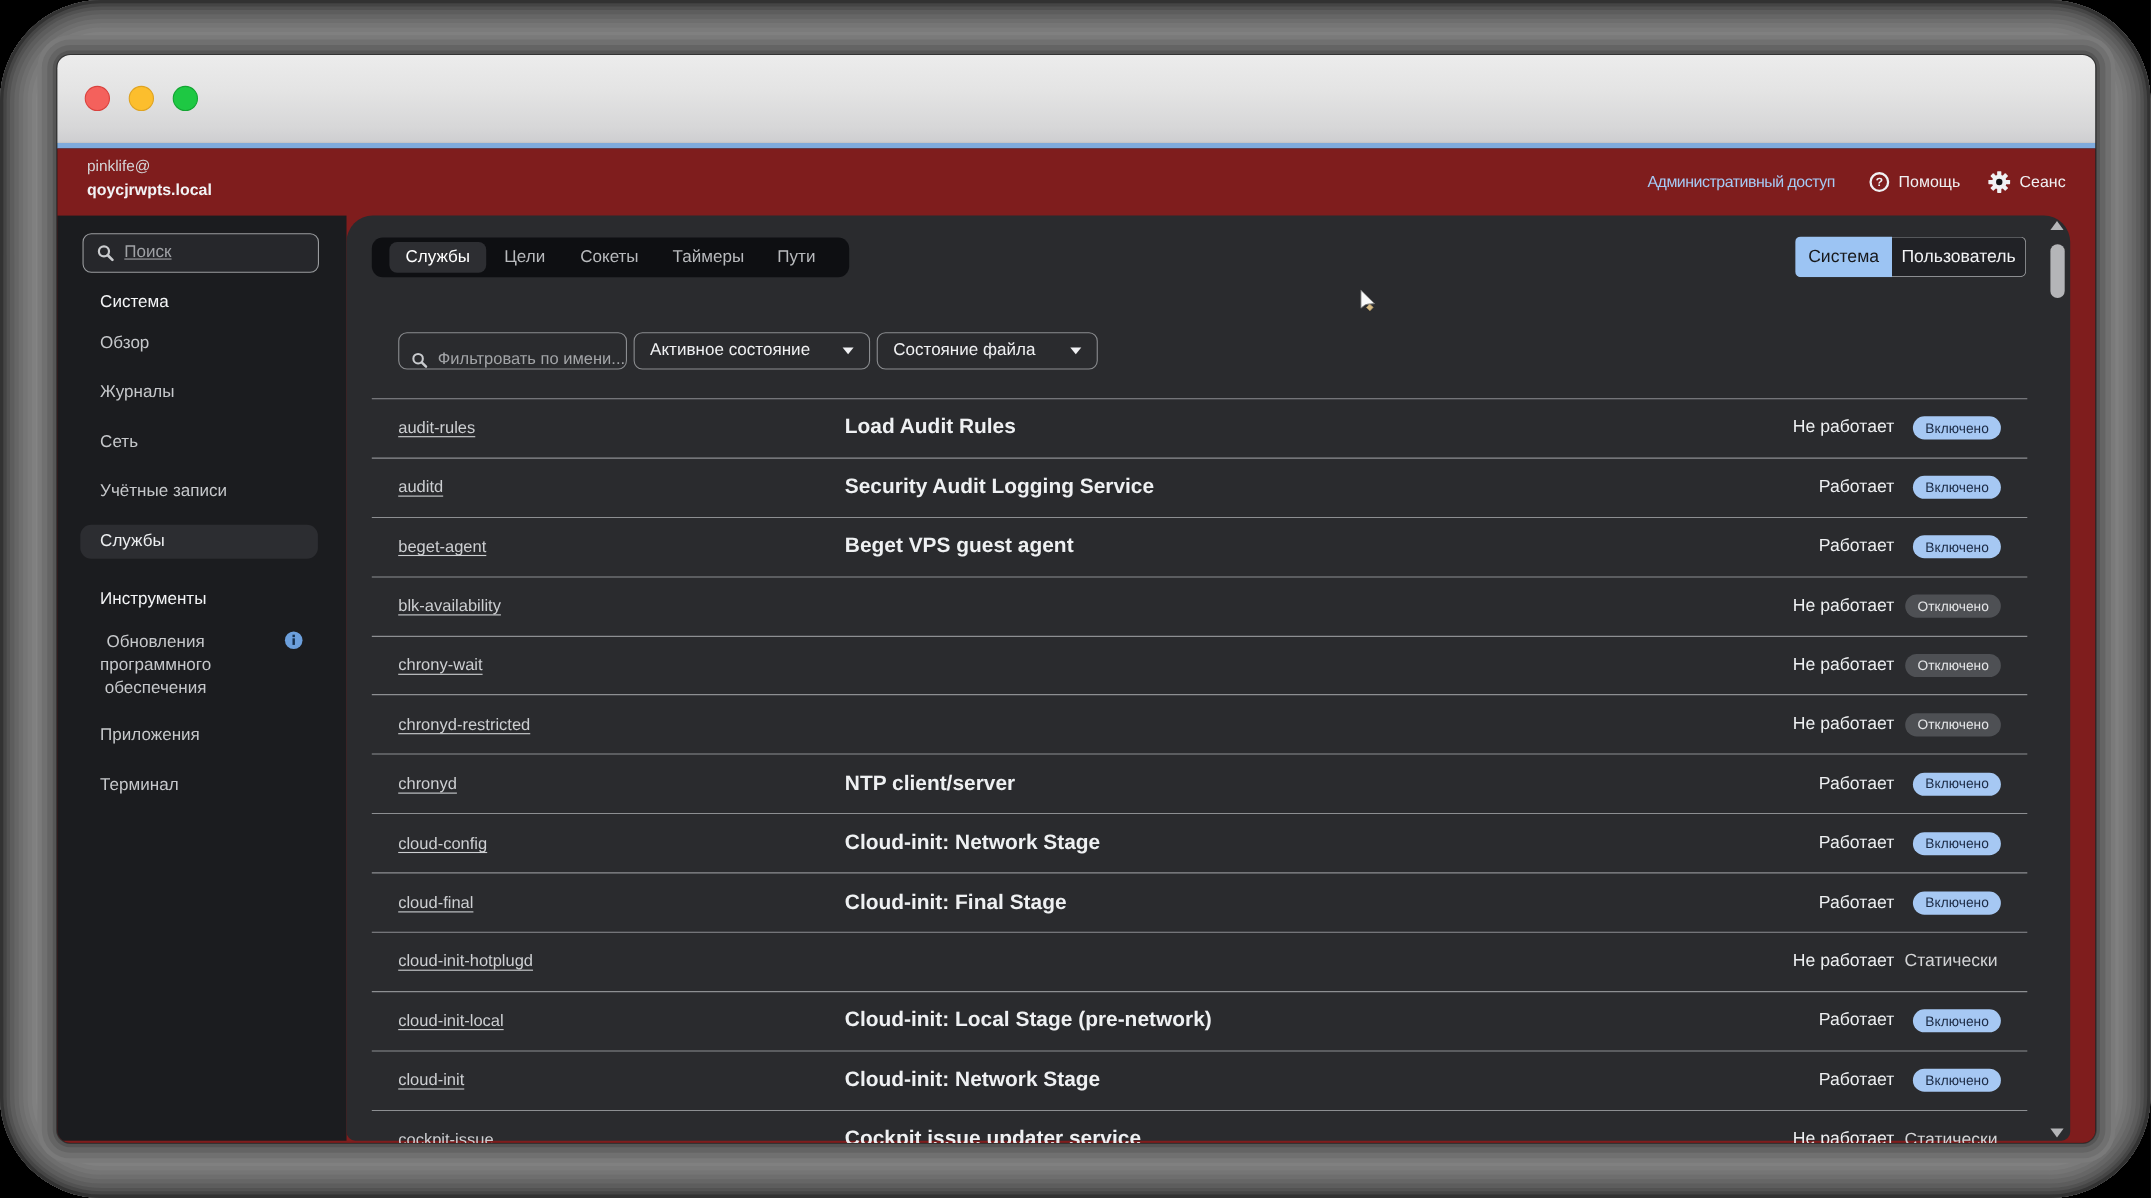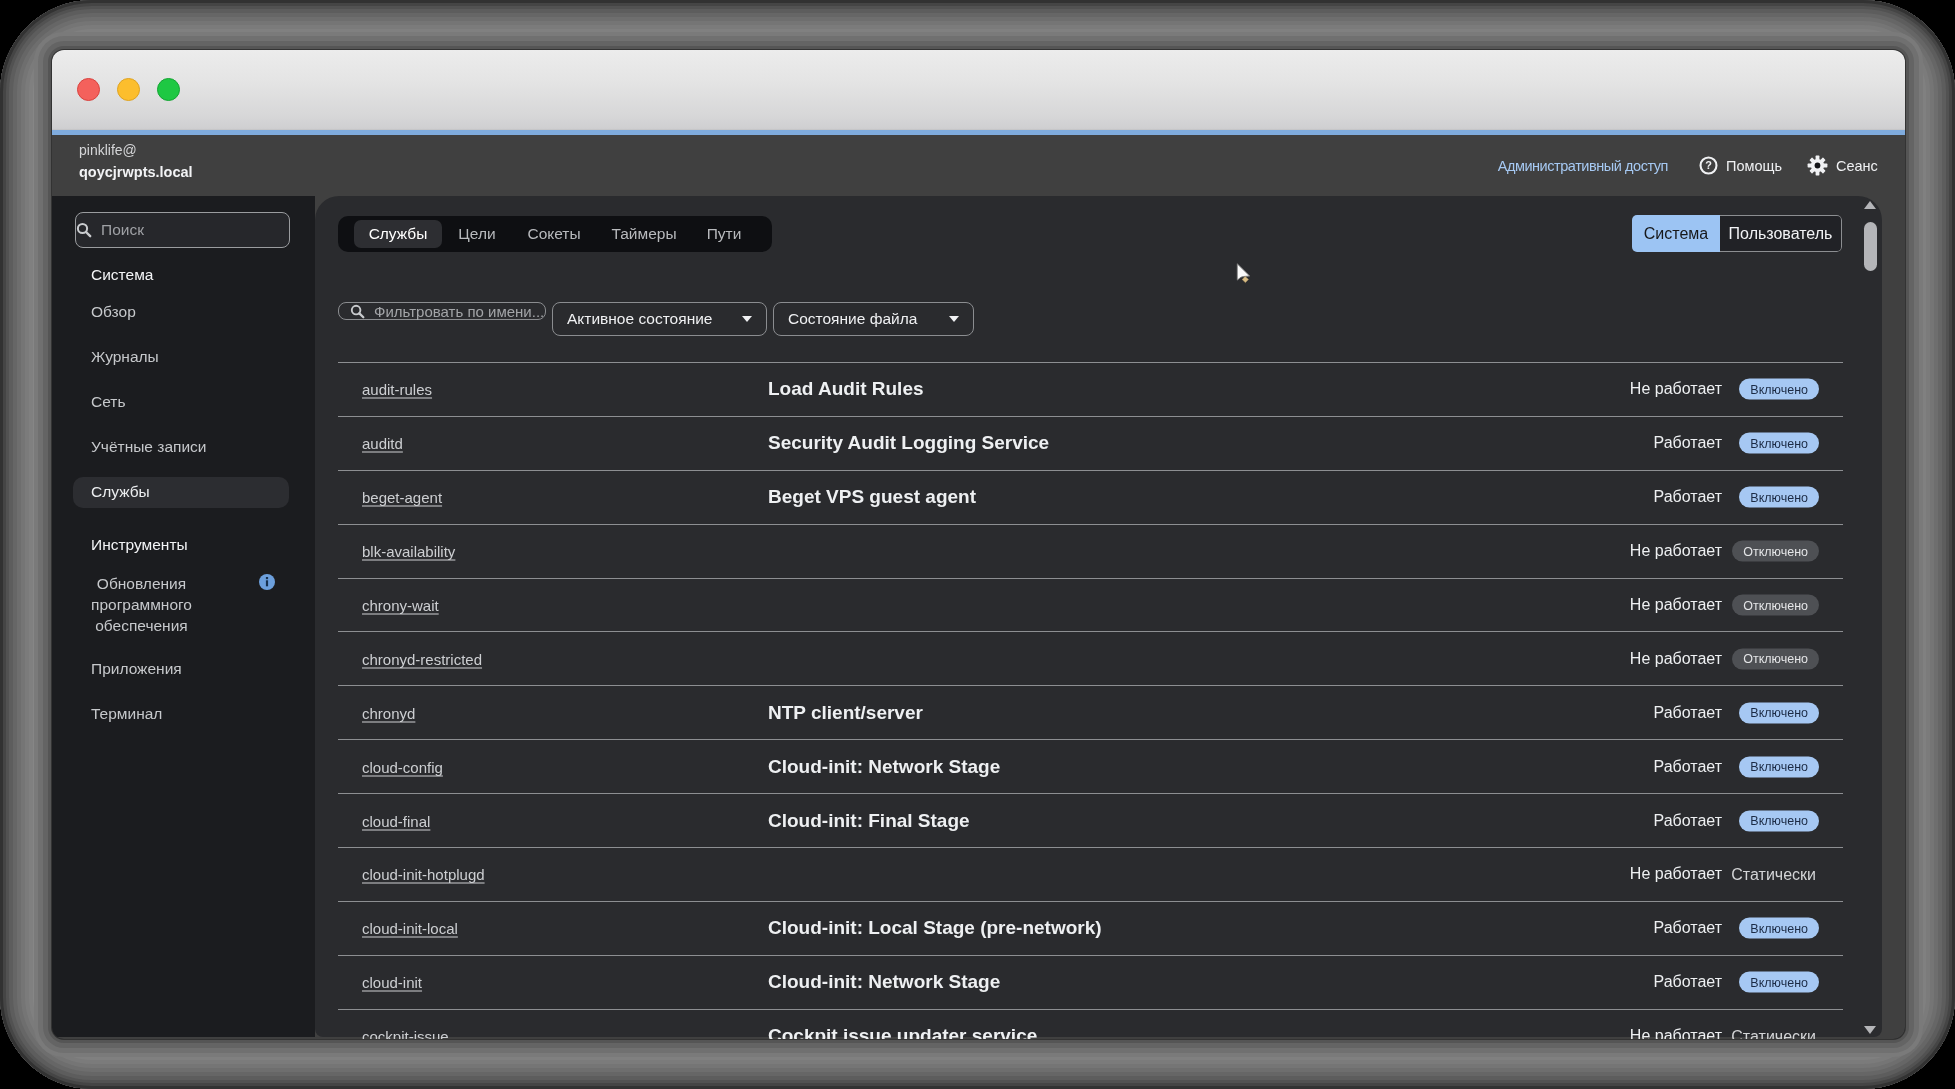--- a/index.html
+++ b/index.html
@@ -13,54 +13,54 @@
       inset 0 0 0 25px #757575, inset 0 0 0 29px #7b7b7b,
       inset 0 0 0 33px #808080; }
   .win { position:absolute; left:52px; top:50px; width:1853px; height:989px;
     border-radius:12px; background:#131417; overflow:hidden;
     box-shadow: 0 0 0 1px #333333, 0 0 0 4px #555555, 0 0 0 9px #646464,
       0 0 0 14px #707070, 0 0 0 18px #7a7a7a; }
   .titlebar { position:absolute; left:0; top:0; width:100%; height:80px;
     background:linear-gradient(180deg,#ececec 0%,#e4e4e4 40%,#d7d7d8 82%,#cfcfd1 98%,#c2c2c4 100%); }
   .tl { position:absolute; top:28px; width:23px; height:23px; border-radius:50%; }
   .bluebar { position:absolute; left:0; top:80px; width:100%; height:5px; background:#7fabdd; }
-  .app { position:absolute; left:0; top:85px; width:1853px; height:904px; background:#404040; }
+  .app { position:absolute; left:0; top:85px; width:1853px; height:904px; background:#7f1d1d; }
 
   
   .masthead { position:absolute; left:0; top:0; width:100%; height:61px; }
   .mh-user { position:absolute; left:27px; top:4px; font-size:14px; color:#d4d5d7; line-height:22px; }
   .mh-host { font-weight:bold; color:#f2f3f5; font-size:14.5px; }
   .mh-right { position:absolute; left:0; top:0; width:100%; height:61px; color:#f0f1f3; font-size:14.5px;padding-left:32px; }
   .adm { position:absolute; right:237px; top:0; height:61px; display:flex; align-items:center; color:#a6c9f3; font-size:14.5px; letter-spacing:-0.45px; }
   .mh-item { position:absolute; top:0; height:61px; display:flex; align-items:center; gap:8px; }
 
   
   .sidebar { position:absolute; left:0; top:61px; width:263px; height:841px; background:#1b1c1f; }
   .search { position:absolute; left:23px; top:16px; width:215px; height:36px;
     border:1px solid #9a9c9f; border-radius:8px; background:#26272b;
-    display:flex; align-items:center; gap:9px; color:#9fa1a5; font-size:15.5px; }
+    display:flex; align-items:center; padding-left:12px; gap:9px; color:#9fa1a5; font-size:15.5px;text-decoration:underline; }
   .navh { position:absolute; left:39px; color:#f4f5f7; font-size:15.5px; font-weight:500; }
   .navi { position:absolute; left:39px; color:#c6c8cb; font-size:15.5px;text-align:center; }
   .navsel { position:absolute; left:21px; top:281px; width:216px; height:31px; background:#2c2d31; border-radius:10px; }
 
   
   .panel { position:absolute; left:263px; top:61px; width:1567px; height:841px;
     background:#2a2b2e; border-radius:24px 24px 8px 8px; }
   .tabs { position:absolute; left:23px; top:20px; width:434px; height:36px; background:#0e0f12; border-radius:10px;
     display:flex; align-items:center; }
   .tab { color:#b8babd; font-size:15.5px; text-align:center; }
   .tab.on { background:#2d2e32; color:#ffffff; border-radius:7px; }
   .toggle { position:absolute; right:40px; top:19px; height:37px; display:flex; border-radius:5px; overflow:hidden; font-size:16px; }
   .tg-a { background:#9cc4f3; color:#17181a; display:flex; align-items:center; justify-content:center; width:88px; }
   .tg-b { background:#212226; color:#f2f3f5; display:flex; align-items:center; justify-content:center; width:122px; border:1px solid #8c8e91; border-left:none; border-radius:0 5px 5px 0; }
 
   
   .tbar { position:absolute; left:23px; top:106px; height:34px; display:flex; gap:6px; }
-  .filter { width:208px; height:18px; border:1px solid #8b8d90; border-radius:8px;
-    display:flex; align-items:center; padding-left:11px; gap:9px; color:#a3a5a8; font-size:15px; background:transparent; }
+  .filter { width:208px; height:34px; border:1px solid #8b8d90; border-radius:8px;
+    display:flex; align-items:flex-end; padding-left:11px; gap:9px; color:#a3a5a8; font-size:15px; background:transparent;margin-left:24px; }
   .dd { height:34px; border:1px solid #8b8d90; border-radius:8px; display:flex; align-items:center;
     justify-content:space-between; padding:0 14px; color:#f0f1f3; font-size:15.5px; background:transparent; }
   .caret { width:0; height:0; border-left:5px solid transparent; border-right:5px solid transparent; border-top:6px solid #f0f1f3; }
 
   
   .table { position:absolute; left:23px; top:166px; width:1505px; }
   .row { position:relative; width:100%; height:53.9px; border-top:1px solid rgba(208,210,213,0.6); }
   .cell-n { position:absolute; left:24px; top:50%; transform:translateY(-50%);
     color:#cdcfd2; font-size:15px; text-decoration:underline; text-underline-offset:3px; }
   .cell-d { position:absolute; left:430px; top:50%; transform:translateY(-50%);

